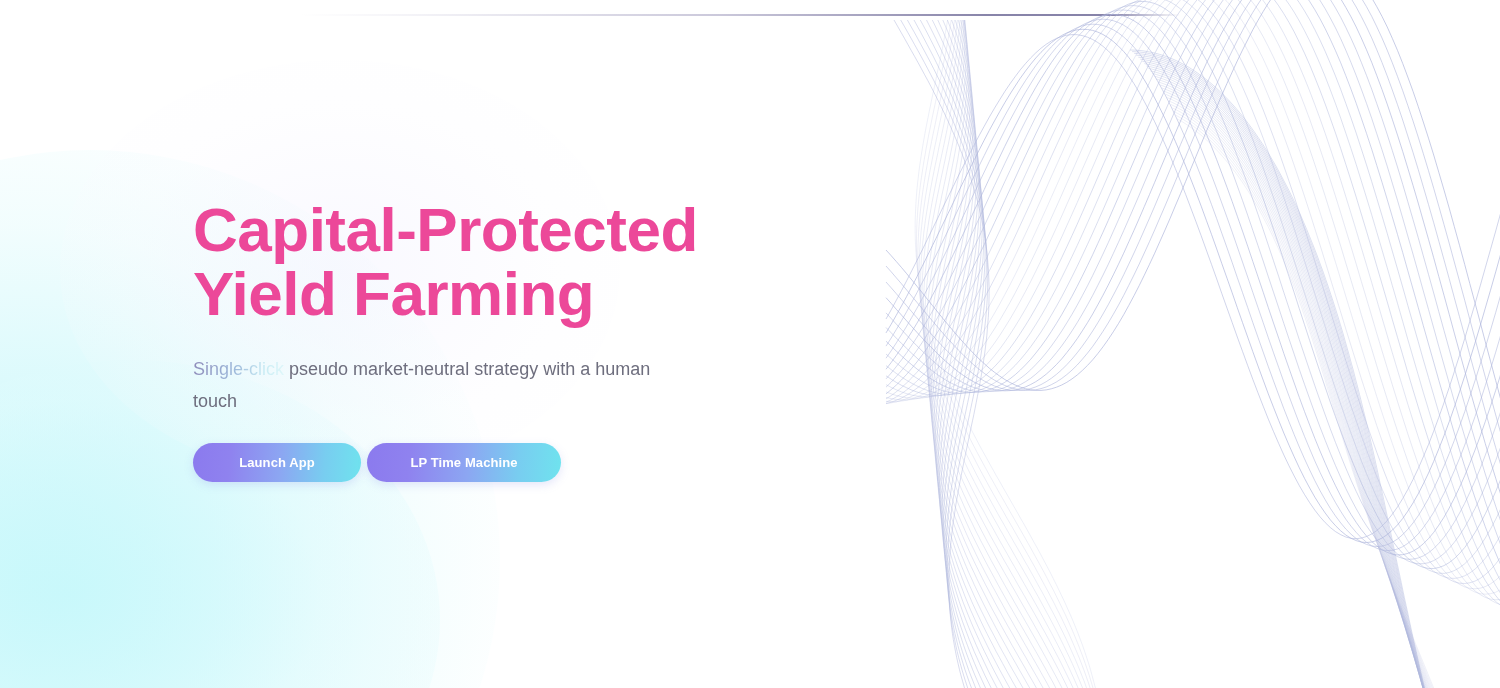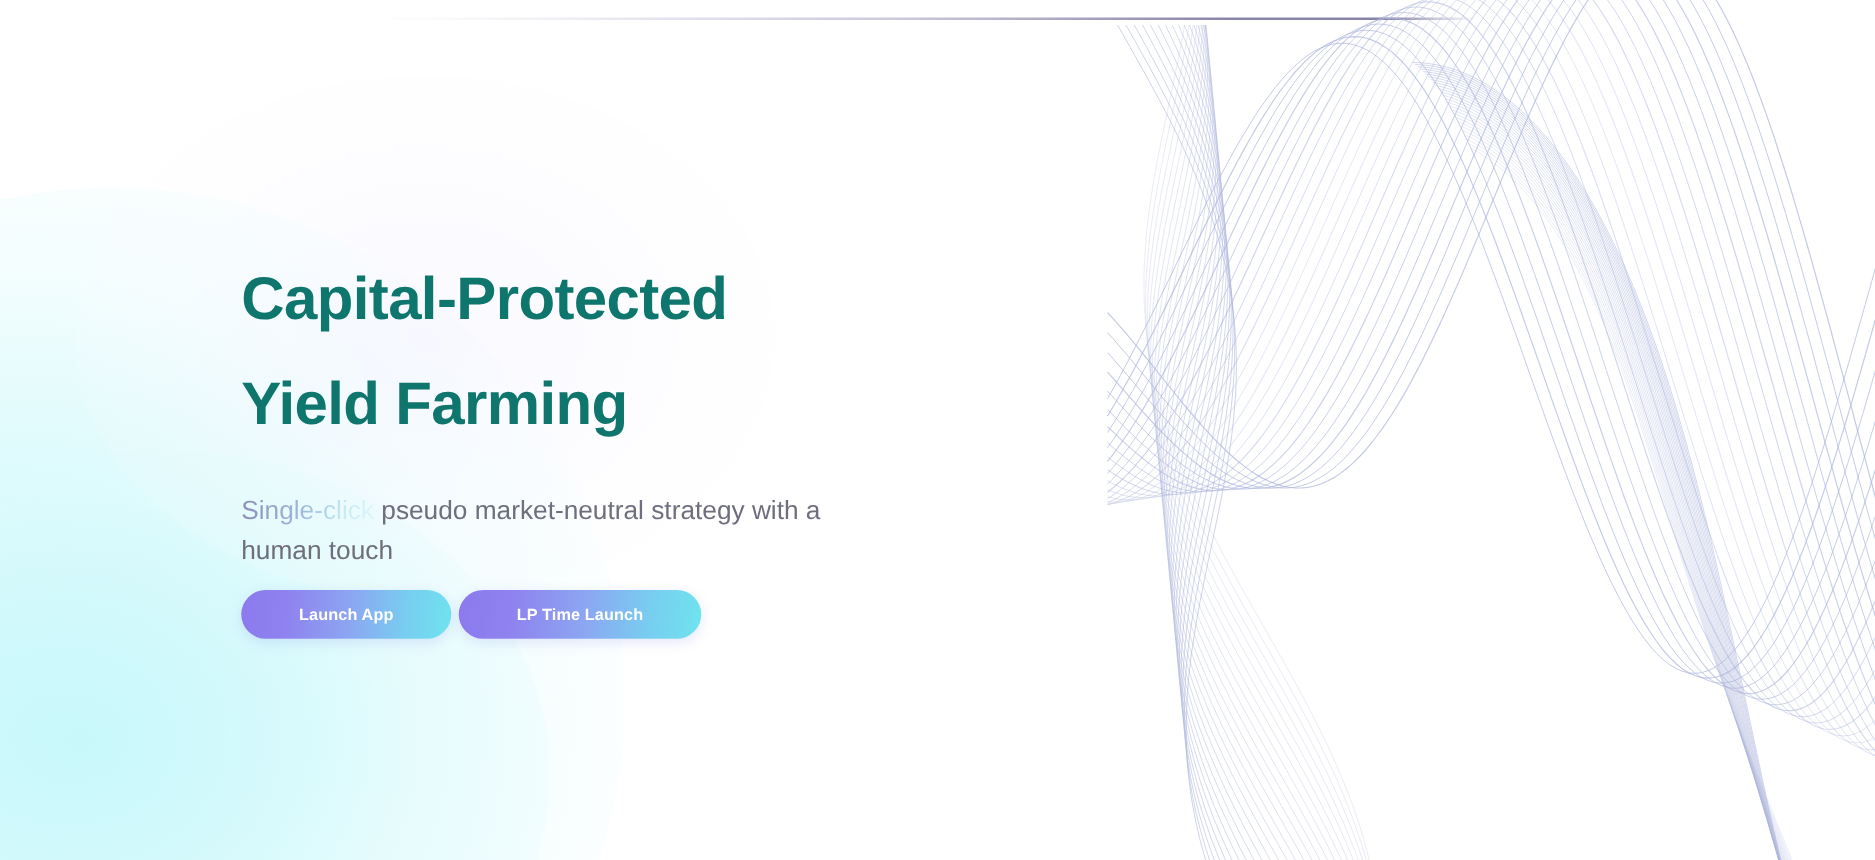--- a/index.html
+++ b/index.html
@@ -94,48 +94,48 @@
   .hero {
     position: absolute;
     left: 193px;
     top: 198px;
     width: 640px;
   }
 
   .hero-title {
     margin: 0;
     font-family: "Liberation Sans", sans-serif;
-    font-size: 48px;
-    line-height: 84px;
+    font-size: 62px;
+    line-height: 64px;
     font-weight: 700;
     letter-spacing: -0.5px;
-    color: #0f766e;
+    color: #ec4899;
     white-space: pre-line;
   }
 
   .hero-sub {
     margin: 27px 0 0 0;
     font-family: "Liberation Sans", sans-serif;
-    font-size: 21px;
+    font-size: 18px;
     line-height: 32px;
     font-weight: 300;
     color: #6e6e7e;
     max-width: 500px;
   }
   .hero-sub .accent {
     background: linear-gradient(100deg, #8e8ab9 0%, #9db8da 45%, #c9ecf4 78%, #dff7fa 100%);
     -webkit-background-clip: text;
     background-clip: text;
     -webkit-text-fill-color: transparent;
     color: #a9c6dd;
     font-weight: 300;
   }
 
   .cta-row {
-    margin-top: 15px;
+    margin-top: 26px;
     display: flex;
     align-items: center;
     gap: 6px;
   }
 
   .cta-btn {
     display: inline-flex;
     align-items: center;
     justify-content: center;
     height: 39px;
@@ -252,17 +252,17 @@
   </div>
 
   <div class="hero">
     <h1 class="hero-title">Capital-Protected
 Yield Farming</h1>
 
     <p class="hero-sub"><span class="accent">Single-click</span><span> pseudo market-neutral strategy with a human touch</span></p>
 
     <div class="cta-row">
       <button class="cta-btn w1">Launch App</button>
-      <button class="cta-btn w2">LP Time Launch</button>
+      <button class="cta-btn w2">LP Time Machine</button>
     </div>
   </div>
 
 </div>
 
 </body></html>

